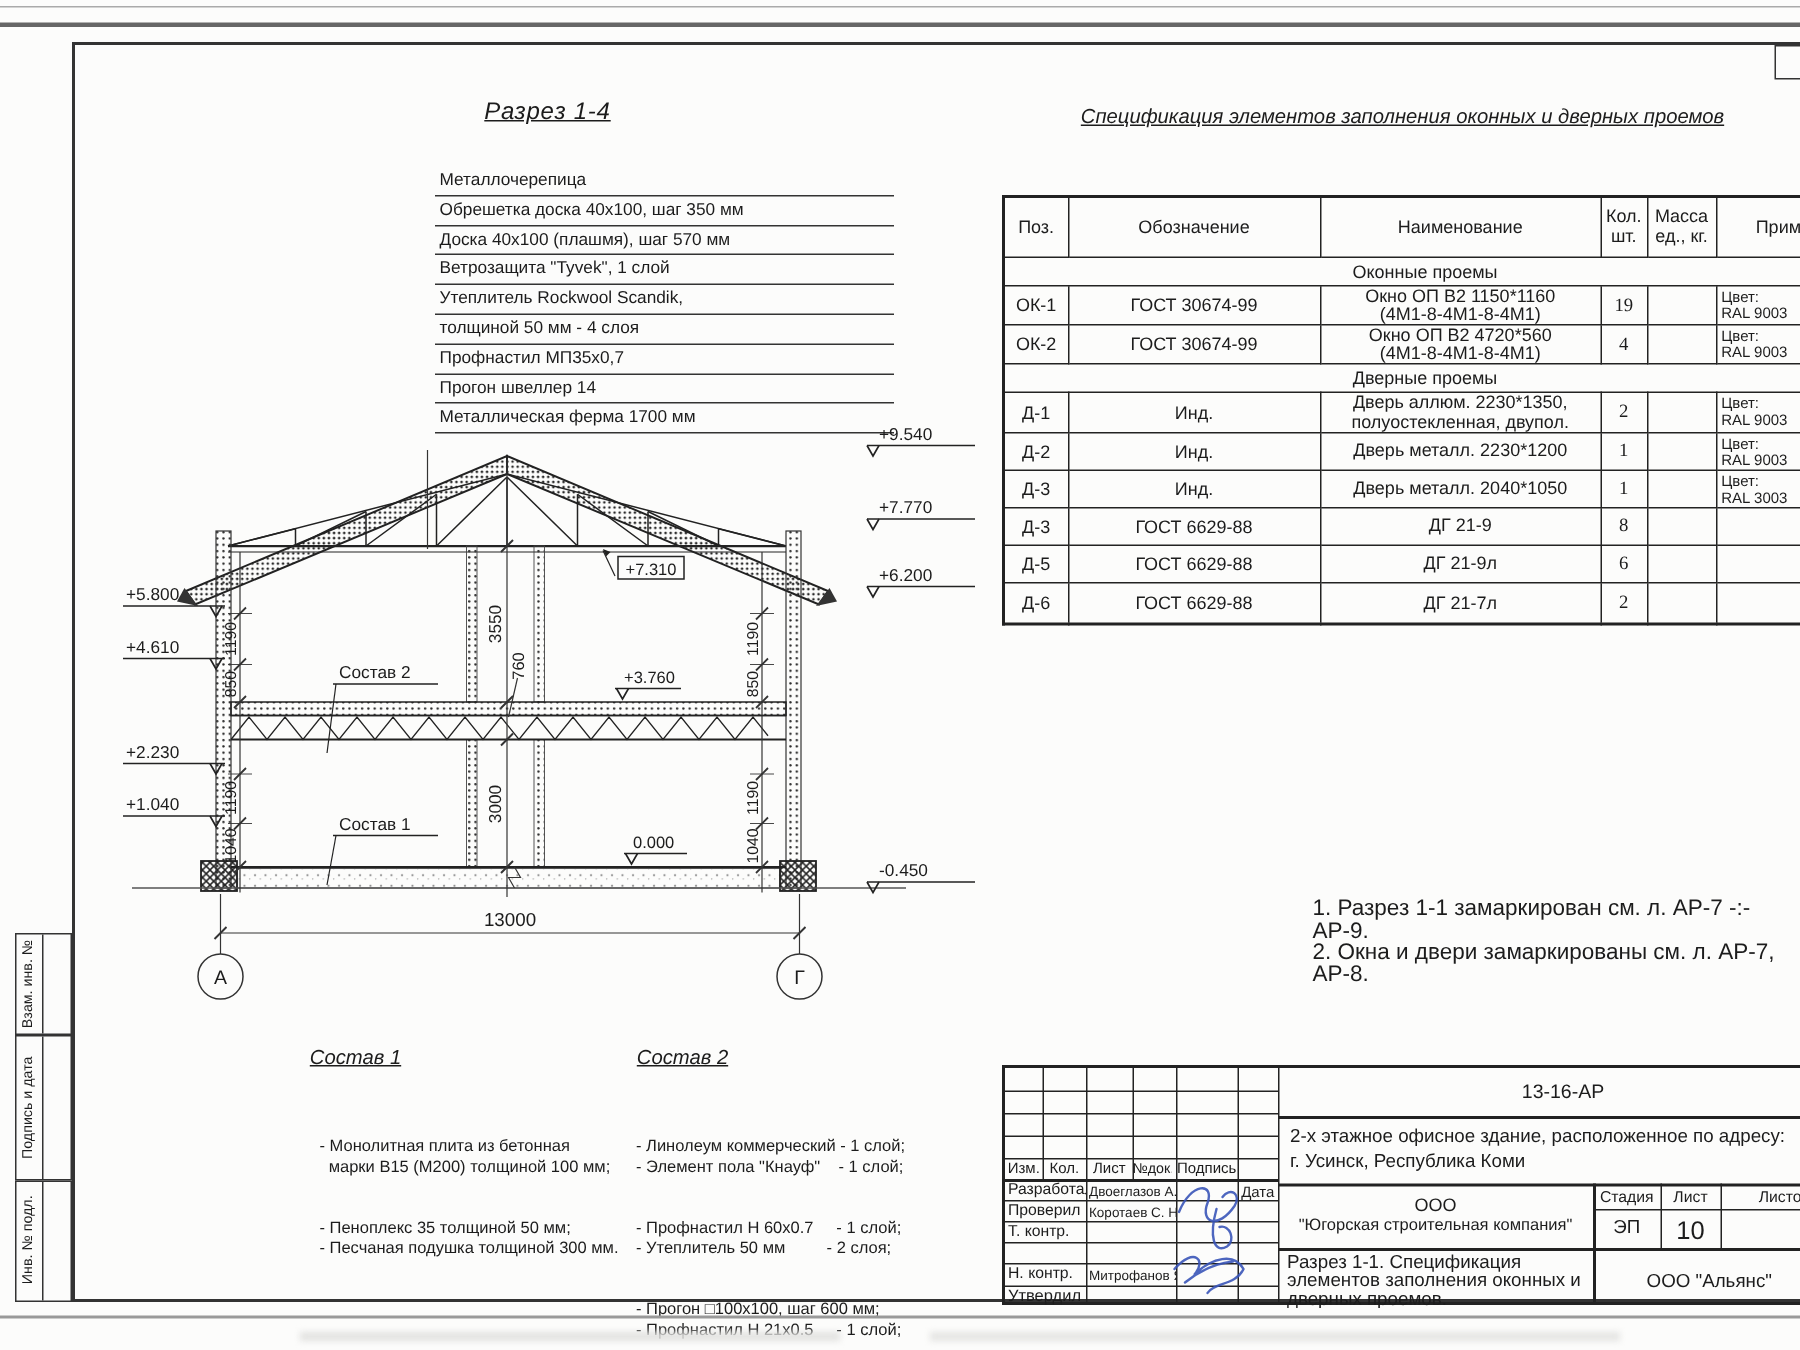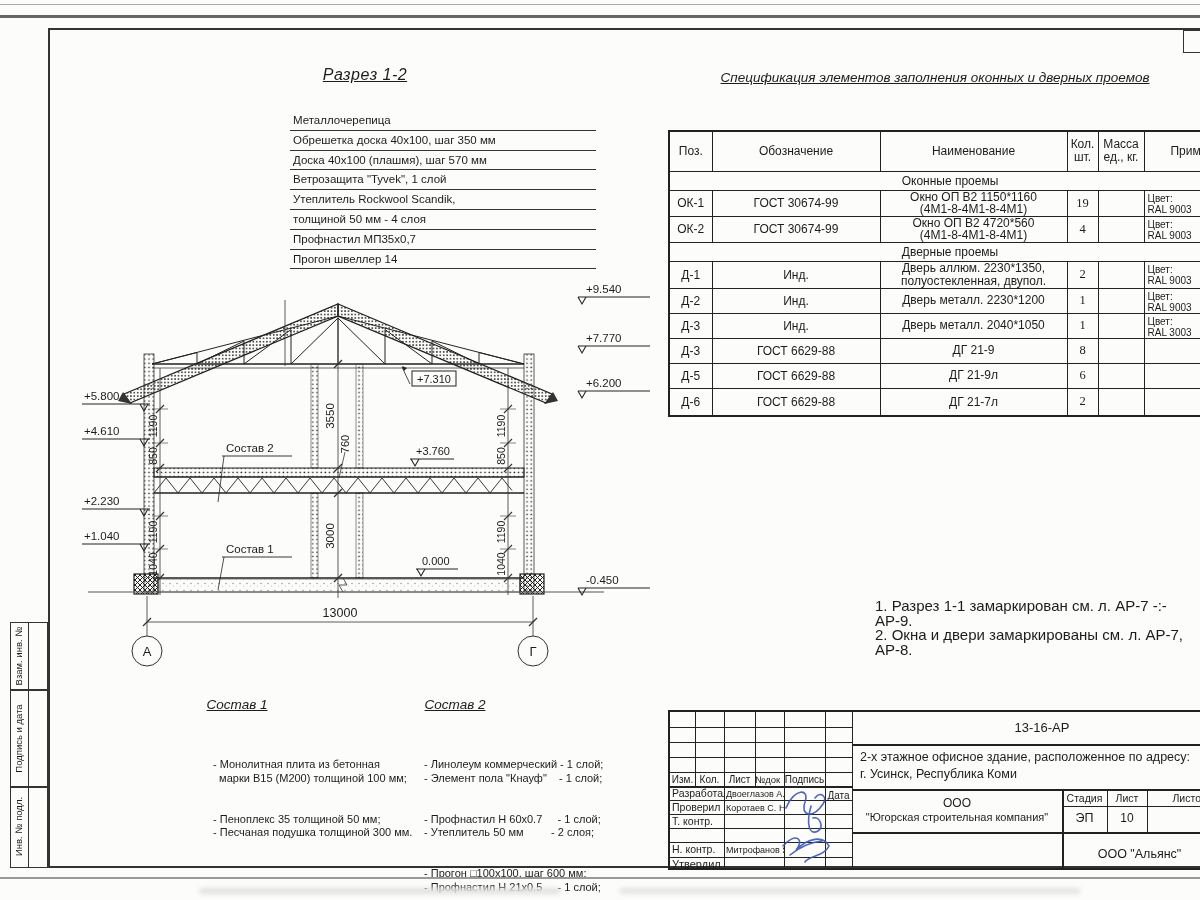--- a/index.html
+++ b/index.html
@@ -43,32 +43,33 @@
 
 <div id="page">
 
   <div class="frameline" style="left:0;top:4px;width:1200px;height:1px;background:#aaa"></div>
   <div class="frameline" style="left:0;top:15px;width:1200px;height:2.5px;background:#666"></div>
 
   <div class="abs" style="left:48px;top:28px;width:1160px;height:840px;border:2px solid #333;border-right:none;box-sizing:border-box"></div>
 
   <div class="abs" style="left:1183px;top:30px;width:40px;height:23px;border:1.5px solid #333;background:#fcfcfb;box-sizing:border-box"></div>
 
-  <div class="abs ital und ctr" style="left:300px;top:66px;width:130px;font-size:16px;letter-spacing:.5px">Разрез 1-2</div>
+  <div class="abs ital und ctr" style="left:300px;top:66px;width:130px;font-size:16px;letter-spacing:.5px">Разрез 1-4</div>
   <div class="abs ital und ctr" style="left:700px;top:70px;width:470px;font-size:13.5px">Спецификация элементов заполнения оконных и дверных проемов</div>
 
   <div id="roof-list">
     <div class="rl">Металлочерепица</div>
     <div class="rl">Обрешетка доска 40х100, шаг 350 мм</div>
     <div class="rl">Доска 40х100 (плашмя), шаг 570 мм</div>
     <div class="rl">Ветрозащита "Tyvek", 1 слой</div>
     <div class="rl">Утеплитель Rockwool Scandik,</div>
     <div class="rl">толщиной 50 мм - 4 слоя</div>
     <div class="rl">Профнастил МП35х0,7</div>
     <div class="rl">Прогон швеллер 14</div>
+    <div class="rl">Металлическая ферма 1700 мм</div>
   </div>
 
   <svg class="abs" style="left:60px;top:282px" width="610" height="388" viewBox="60 282 610 388">
     <defs>
       <pattern id="pDots" width="4.2" height="4.2" patternUnits="userSpaceOnUse">
           <circle cx="2" cy="2" r="0.8" fill="#2a2a2a"></circle>
         </pattern>
       <pattern id="pDotsDense" width="3.4" height="3.4" patternUnits="userSpaceOnUse">
           <circle cx="1.7" cy="1.7" r="0.9" fill="#2a2a2a"></circle>
         </pattern>
@@ -397,22 +398,23 @@
       <div>г. Усинск, Республика Коми</div>
     </div>
     <div class="stxt ctr" style="left:182px;top:84px;width:210px;font-size:11px;line-height:14px">
       <div style="font-size:12px">ООО</div>
       <div>"Югорская строительная компания"</div>
     </div>
     <div class="stxt ctr" style="left:392px;top:80px;width:45px;font-size:10.5px">Стадия</div>
     <div class="stxt ctr" style="left:437px;top:80px;width:40px;font-size:10.5px">Лист</div>
     <div class="stxt ctr" style="left:477px;top:80px;width:85px;font-size:10.5px">Листов</div>
     <div class="stxt ctr" style="left:392px;top:99px;width:45px;font-size:12.5px">ЭП</div>
-    <div class="stxt ctr" style="left:437px;top:99px;width:40px;font-size:12px">10</div>
+    <div class="stxt ctr" style="left:437px;top:99px;width:40px;font-size:17px">10</div>
     <div class="stxt ctr" style="left:477px;top:99px;width:85px;font-size:12.5px"></div>
+    <div class="stxt" style="left:188px;top:123px;width:200px;font-size:12.5px;line-height:12.3px">Разрез 1-1. Спецификация элементов заполнения оконных и дверных проемов.</div>
     <div class="stxt ctr" style="left:392px;top:135px;width:155px;font-size:12.5px">ООО "Альянс"</div>
   </div>
 
   <div class="vbox" style="left:10px;top:622px;width:38px;height:68px">
     <div style="position:absolute;left:17px;top:0;width:1px;height:100%;background:#333"></div>
   </div>
   <div class="vbox" style="left:10px;top:690px;width:38px;height:97px">
     <div style="position:absolute;left:17px;top:0;width:1px;height:100%;background:#333"></div>
   </div>
   <div class="vbox" style="left:10px;top:787px;width:38px;height:81px">

